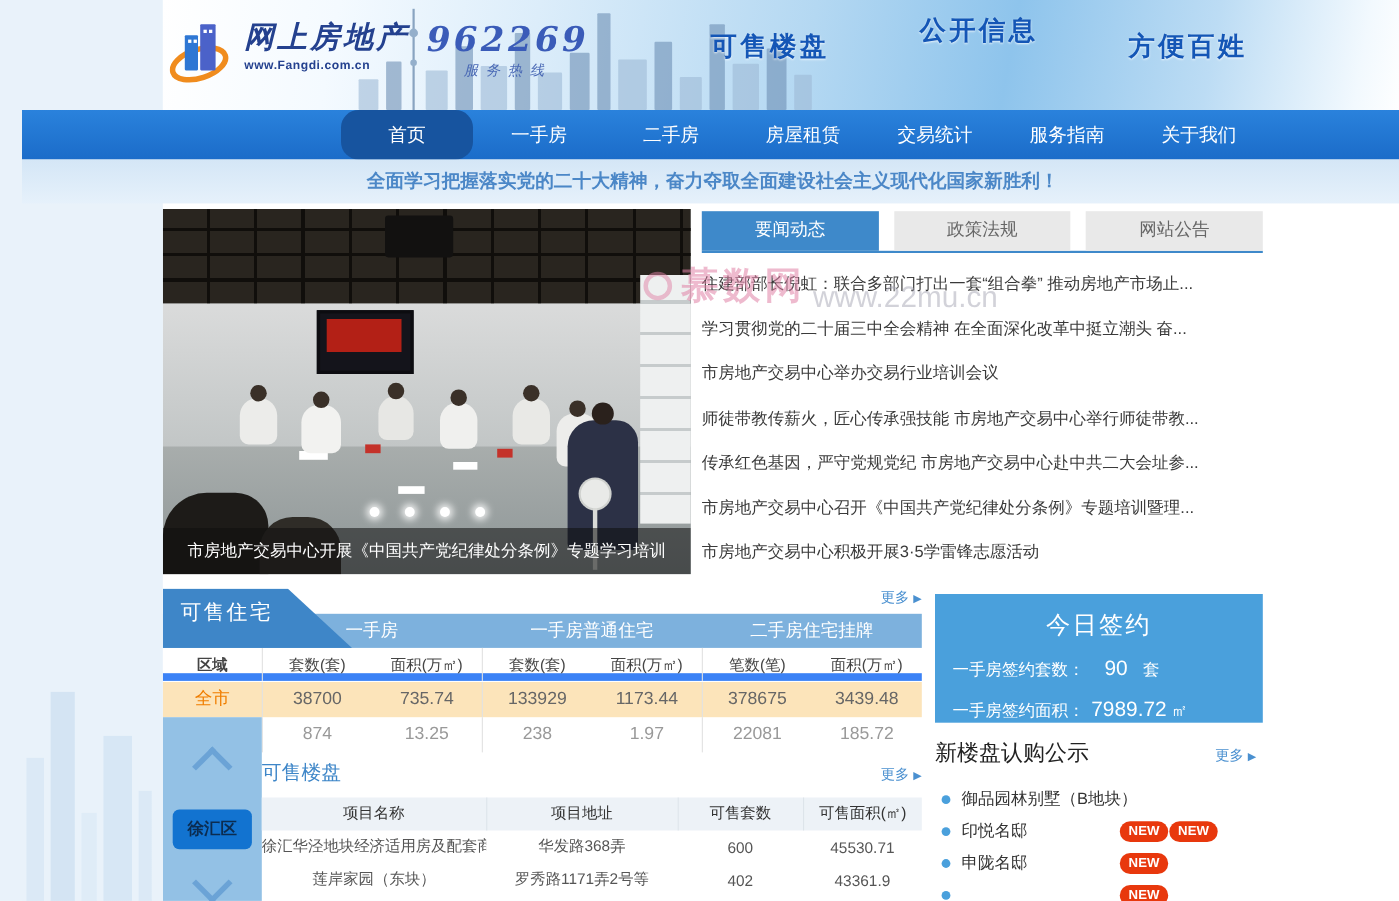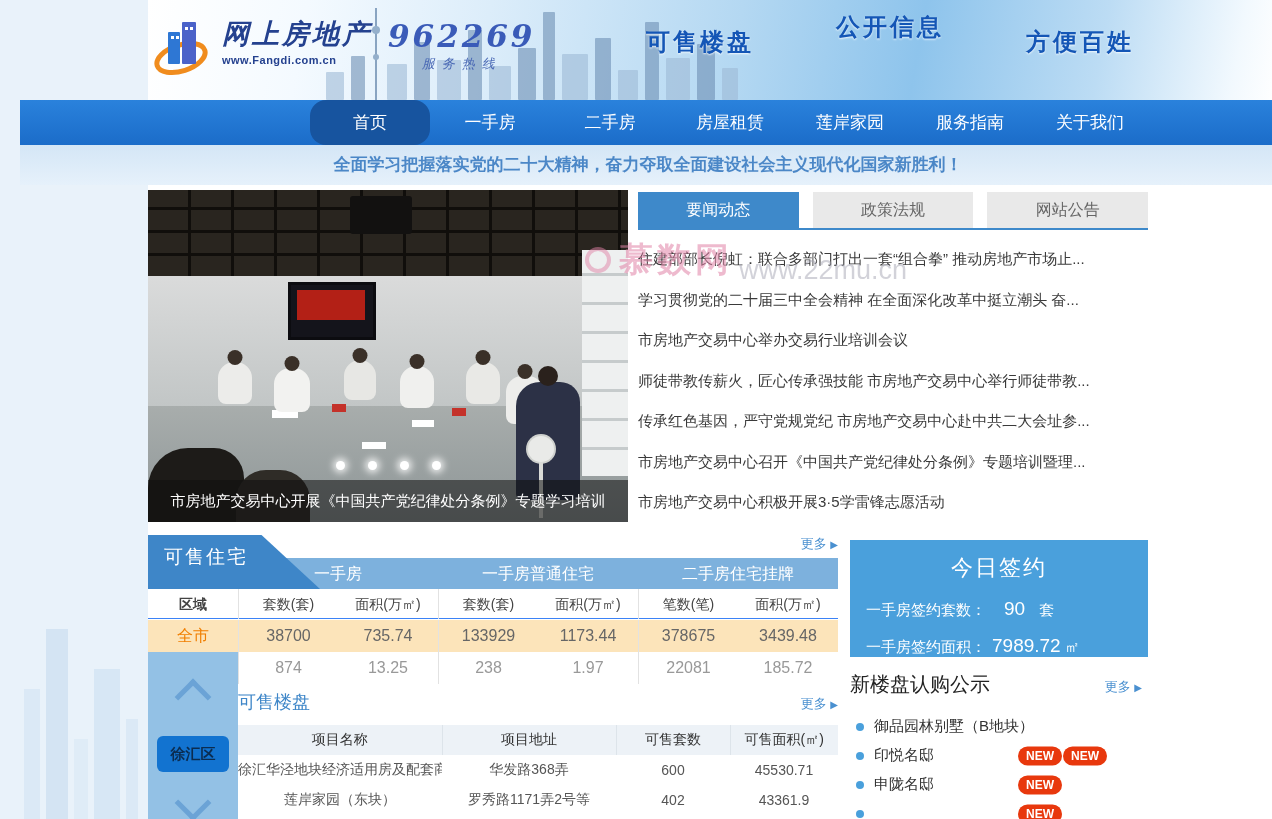--- a/index.html
+++ b/index.html
@@ -106,21 +106,21 @@
   .more-link { color:#4a90d0; font-size:13px; cursor:pointer; }
   .more-arrow { font-size:10px; }
   .sale-more { position:absolute; left:0; top:349px; width:690px; text-align:right; }
   .band { position:absolute; left:0; top:373px; width:690px; height:31px; background:#7db1dd; display:flex; }
   .band .sp { width:90px; }
   .band .g { width:200px; text-align:center; line-height:31px; color:#fff; font-size:16px; }
   .ribbon { position:absolute; left:0; top:350px; width:172px; height:54px; background:#3e86c8;
     clip-path:polygon(0 0, 66% 0, 100% 100%, 0 100%); color:#fff; font-size:19px; padding:9px 0 0 16px; letter-spacing:2px; z-index:2; }
   .sgrid { position:absolute; left:0; width:690px; display:grid; grid-template-columns:90px repeat(6,100px); }
   .sgrid > div { text-align:center; }
-  .subhead { top:404px; height:30px; line-height:30px; font-size:14px; color:#444; border-bottom:1px solid #3b82f6; }
+  .subhead { top:404px; height:30px; line-height:30px; font-size:14px; color:#444; border-bottom:7px solid #3b82f6; }
   .sep { border-left:1px solid #e2e2e2; }
   .row-all { top:435px; height:32px; line-height:32px; background:#fce4ba; font-size:16px; color:#666; }
   .row-all .rg { color:#f07e00; font-size:16px; }
   .row-dist { top:467px; height:32px; line-height:32px; font-size:16px; color:#999; }
   .region-col { position:absolute; left:0; top:467px; width:90px; height:167px; background:#93c1e5;
     display:flex; flex-direction:column; align-items:center; }
   .chev { width:26px; height:26px; border-left:5px solid #6ba3d6; border-top:5px solid #6ba3d6; cursor:pointer; }
   .chev.up { margin-top:32px; transform:rotate(45deg); }
   .chev.down { margin-top:18px; transform:rotate(225deg); }
   .district-btn { margin-top:26px; width:72px; height:36px; line-height:36px; text-align:center;
@@ -214,21 +214,21 @@
     <div class="slogan s1">可售楼盘</div>
     <div class="slogan s2">公开信息</div>
     <div class="slogan s3">方便百姓</div>
   </div>
 
   <div class="navbar">
     <div class="nav-item active">首页</div>
     <div class="nav-item">一手房</div>
     <div class="nav-item">二手房</div>
     <div class="nav-item">房屋租赁</div>
-    <div class="nav-item">莲岸家园</div>
+    <div class="nav-item">交易统计</div>
     <div class="nav-item">服务指南</div>
     <div class="nav-item">关于我们</div>
   </div>
 
   <div class="banner">全面学习把握落实党的二十大精神，奋力夺取全面建设社会主义现代化国家新胜利！</div>
 
   <div class="main">
 
     <div class="carousel">
       <div class="ceiling"></div>

